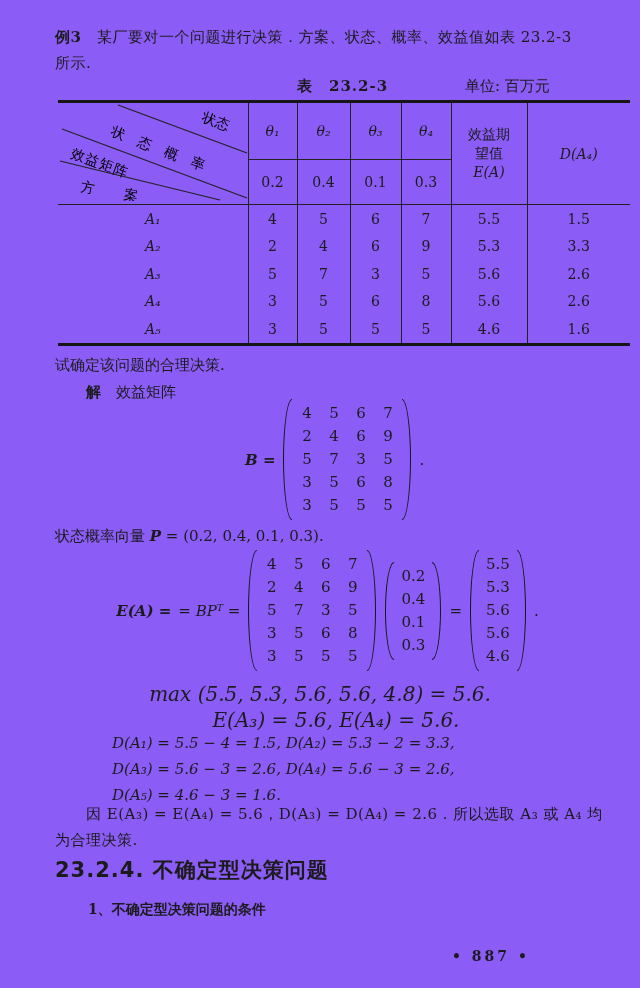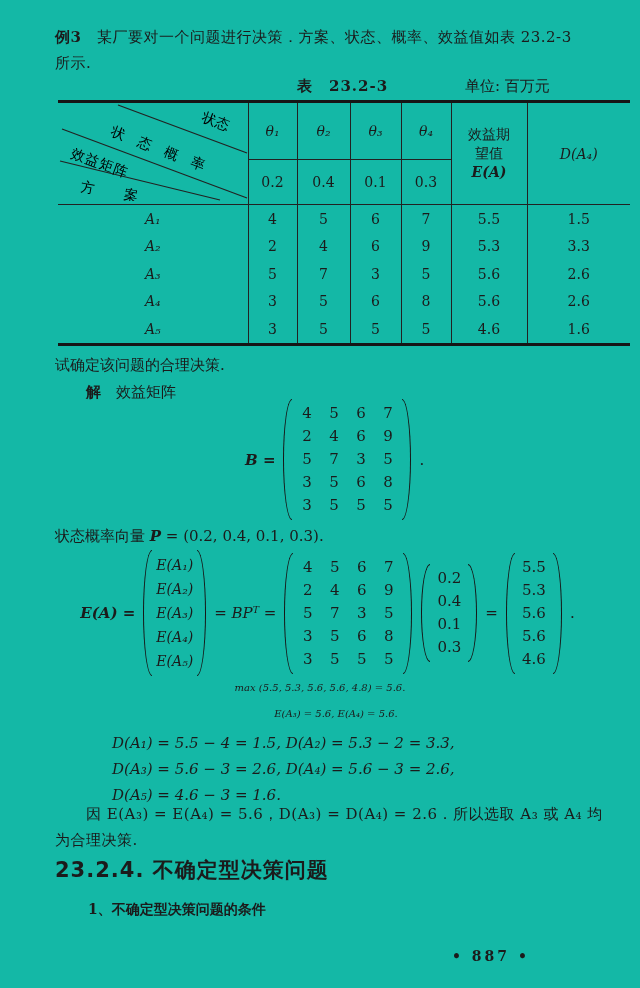--- a/index.html
+++ b/index.html
@@ -1,57 +1,57 @@
 <!DOCTYPE html>
 <html><head>
 <meta charset="utf-8">
 <style>
   html,body { margin:0; padding:0; background:#e8e8e4; }
   .page {
     position:relative; width:640px; height:988px; margin:0 auto;
-    background:#14b8a6; color:#1b1b1b; overflow:hidden;
+    background:#8b5cf6; color:#1b1b1b; overflow:hidden;
     font-family:"DejaVu Serif","Liberation Serif",serif; font-size:15px;
   }
   .abs { position:absolute; }
   .b { font-weight:bold; }
   .mi { font-style:italic; }
   .para { line-height:26px; letter-spacing:0.5px; }
 
   
   table.decision { border-collapse:collapse; table-layout:fixed; width:572px;
     border-top:3.5px solid #161616; border-bottom:3.5px solid #161616; }
   table.decision td, table.decision th { padding:0; text-align:center; vertical-align:middle;
     font-weight:normal; font-size:14px; }
   .vL { border-left:1.6px solid #222; }
   .hB { border-bottom:1.4px solid #222; }
   .theta-cell { font-style:italic; font-size:15px; height:56px; }
   .prob-cell  { font-weight:bold; height:44px; }
   .corner-cell { position:relative; }
   .exp-head { line-height:19px; font-size:14px; }
-  .exp-head .ea { font-style:italic; font-weight:bold; }
+  .exp-head .ea { font-style:italic; font-weight:normal; }
   .d-head { font-style:italic; font-size:15px; }
   .row-label { font-style:italic; font-weight:600; font-size:14px; }
   tbody td { height:27.5px; }
 
   
   .vecmat { display:inline-flex; flex-direction:column; justify-content:center;
     position:relative; padding:4px 11px; }
   .vecmat::before { content:""; position:absolute; top:1px; bottom:1px; left:1px; width:8px;
     border:1.6px solid #161616; border-right:none;
     border-radius:9px 0 0 9px / 50% 0 0 50%; }
   .vecmat::after { content:""; position:absolute; top:1px; bottom:1px; right:1px; width:8px;
     border:1.6px solid #161616; border-left:none;
     border-radius:0 9px 9px 0 / 0 50% 50% 0; }
   .mrow { display:flex; justify-content:center; }
   .mcell { width:27px; text-align:center; font-size:15px; line-height:23px; }
   .vec .mcell { width:auto; min-width:30px; padding:0 3px; }
   .vec-ea .mcell { font-style:italic; font-size:14px; line-height:24px; }
   .eq-line { display:flex; align-items:center; gap:7px; justify-content:center; }
   .eq-label { font-style:italic; font-size:15px; white-space:nowrap; }
-  .centerline { width:100%; text-align:center; font-size:10px; }
+  .centerline { width:100%; text-align:center; font-size:20px; }
 </style>
 </head>
 <body>
 
 <div class="page">
 
   <div class="abs para" style="top:24px; left:55px; width:565px;">
     <div><span class="b">例3</span><span>　某厂要对一个问题进行决策．方案、状态、概率、效益值如表 23.2-3</span></div>
     <div>所示.</div>
   </div>
@@ -188,37 +188,20 @@
           <span class="mcell">5</span>
         </div>
       </span>
     <span>.</span>
   </div>
 
   <div class="abs" style="top:527px; left:55px;"><span>状态概率向量 </span><span class="mi b">P</span><span> = (0.2, 0.4, 0.1, 0.3).</span></div>
 
   <div class="abs eq-line" style="top:549px; left:40px; width:575px;">
     <span class="eq-label b">E(A) =</span>
-    <span class="vecmat vec vec-ea">
-        <div class="mrow">
-          <span class="mcell">E(A₁)</span>
-        </div>
-        <div class="mrow">
-          <span class="mcell">E(A₂)</span>
-        </div>
-        <div class="mrow">
-          <span class="mcell">E(A₃)</span>
-        </div>
-        <div class="mrow">
-          <span class="mcell">E(A₄)</span>
-        </div>
-        <div class="mrow">
-          <span class="mcell">E(A₅)</span>
-        </div>
-      </span>
     <span class="eq-label">= BPᵀ =</span>
     <span class="vecmat">
         <div class="mrow">
           <span class="mcell">4</span>
           <span class="mcell">5</span>
           <span class="mcell">6</span>
           <span class="mcell">7</span>
         </div>
         <div class="mrow">
           <span class="mcell">2</span>

